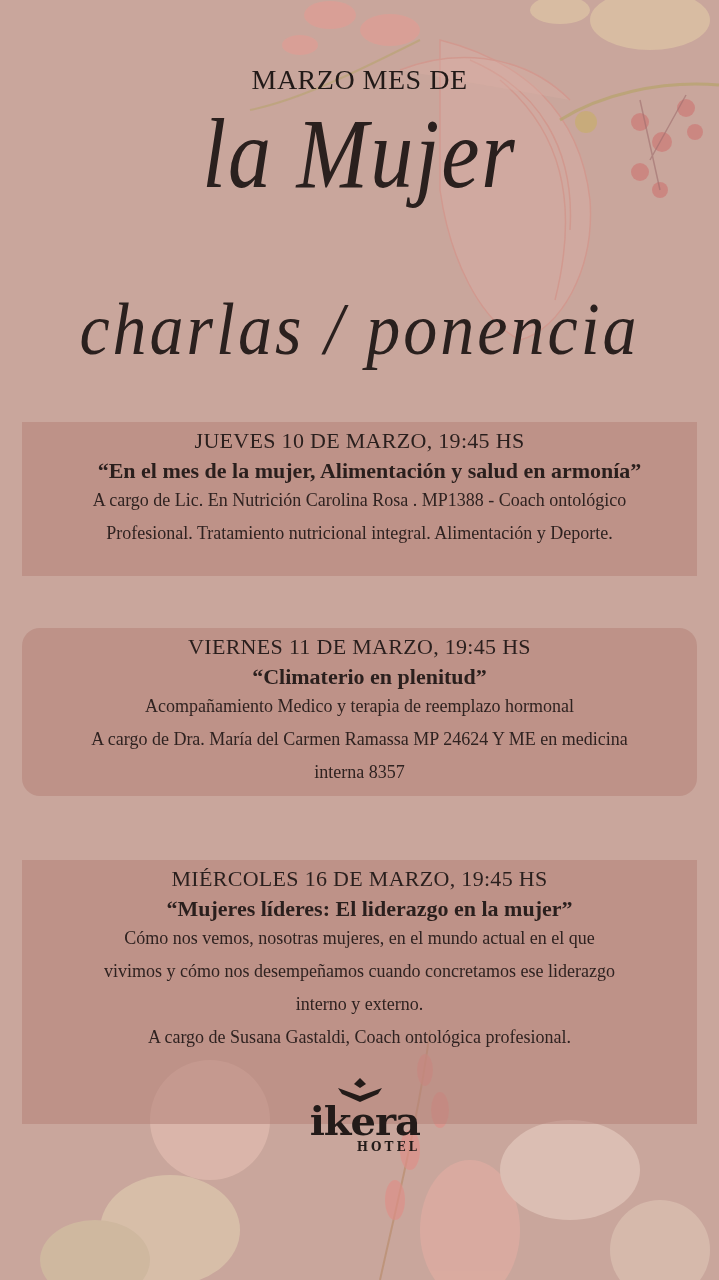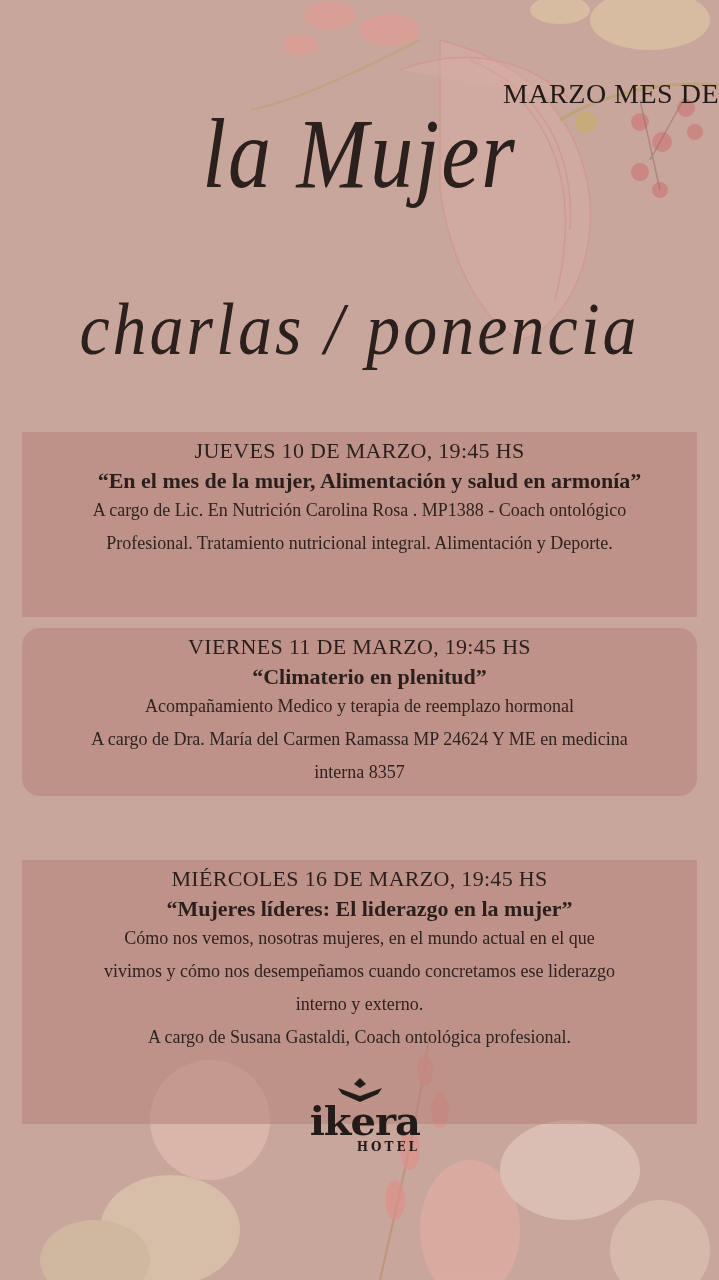--- a/index.html
+++ b/index.html
@@ -6,21 +6,21 @@
     html, body { width: 719px; height: 1280px; overflow: hidden; }
     body {
       background: #c9a69c;
       font-family: "DejaVu Serif", serif;
       color: #2a1f1d;
       position: relative;
     }
     .flowers-top { position: absolute; left: 0; top: 0; width: 719px; height: 420px; pointer-events: none; }
     .flowers-bottom { position: absolute; left: 0; top: 1030px; width: 719px; height: 250px; pointer-events: none; }
 
-    .header { position: absolute; left: 0; top: 78px; width: 719px; text-align: right; }
+    .header { position: absolute; left: 0; top: 64px; width: 719px; text-align: center; }
     .kicker {
       font-family: "Liberation Serif", serif;
       font-size: 28px; letter-spacing: 0.5px; color: #221a18;
     }
     .script {
       font-family: "DejaVu Serif", serif;
       font-style: italic;
       font-weight: 300;
       color: #2a201e;
       position: absolute; left: 0; width: 719px; text-align: center;
@@ -31,21 +31,21 @@
     .card {
       position: absolute; left: 22px; width: 675px;
       background: rgba(180, 130, 120, 0.55);
       text-align: center;
       font-family: "Liberation Serif", serif;
     }
     .card .date { font-size: 22px; letter-spacing: 0.3px; color: #2a1f1d; margin-top: 6px; }
     .card .talk { font-size: 22px; font-weight: bold; color: #2a1f1d; margin-top: 4px; padding-left: 20px; }
     .card .line { font-size: 18px; color: #2f2220; line-height: 33px; }
 
-    .card-1 { top: 432px; height: 185px; }
+    .card-1 { top: 422px; height: 154px; }
     .card-2 { top: 628px; height: 168px; border-radius: 18px; }
     .card-3 { top: 860px; height: 264px; }
 
     .logo { position: absolute; left: 300px; top: 1078px; width: 120px; text-align: right; }
     .logo-mark { display: block; margin: 0 auto; width: 60px; height: 24px; }
     .logo-word {
       font-family: "DejaVu Serif", serif; font-weight: bold;
       font-size: 40px; color: #231b19; line-height: 38px; letter-spacing: -1px;
     }
     .logo-hotel {

